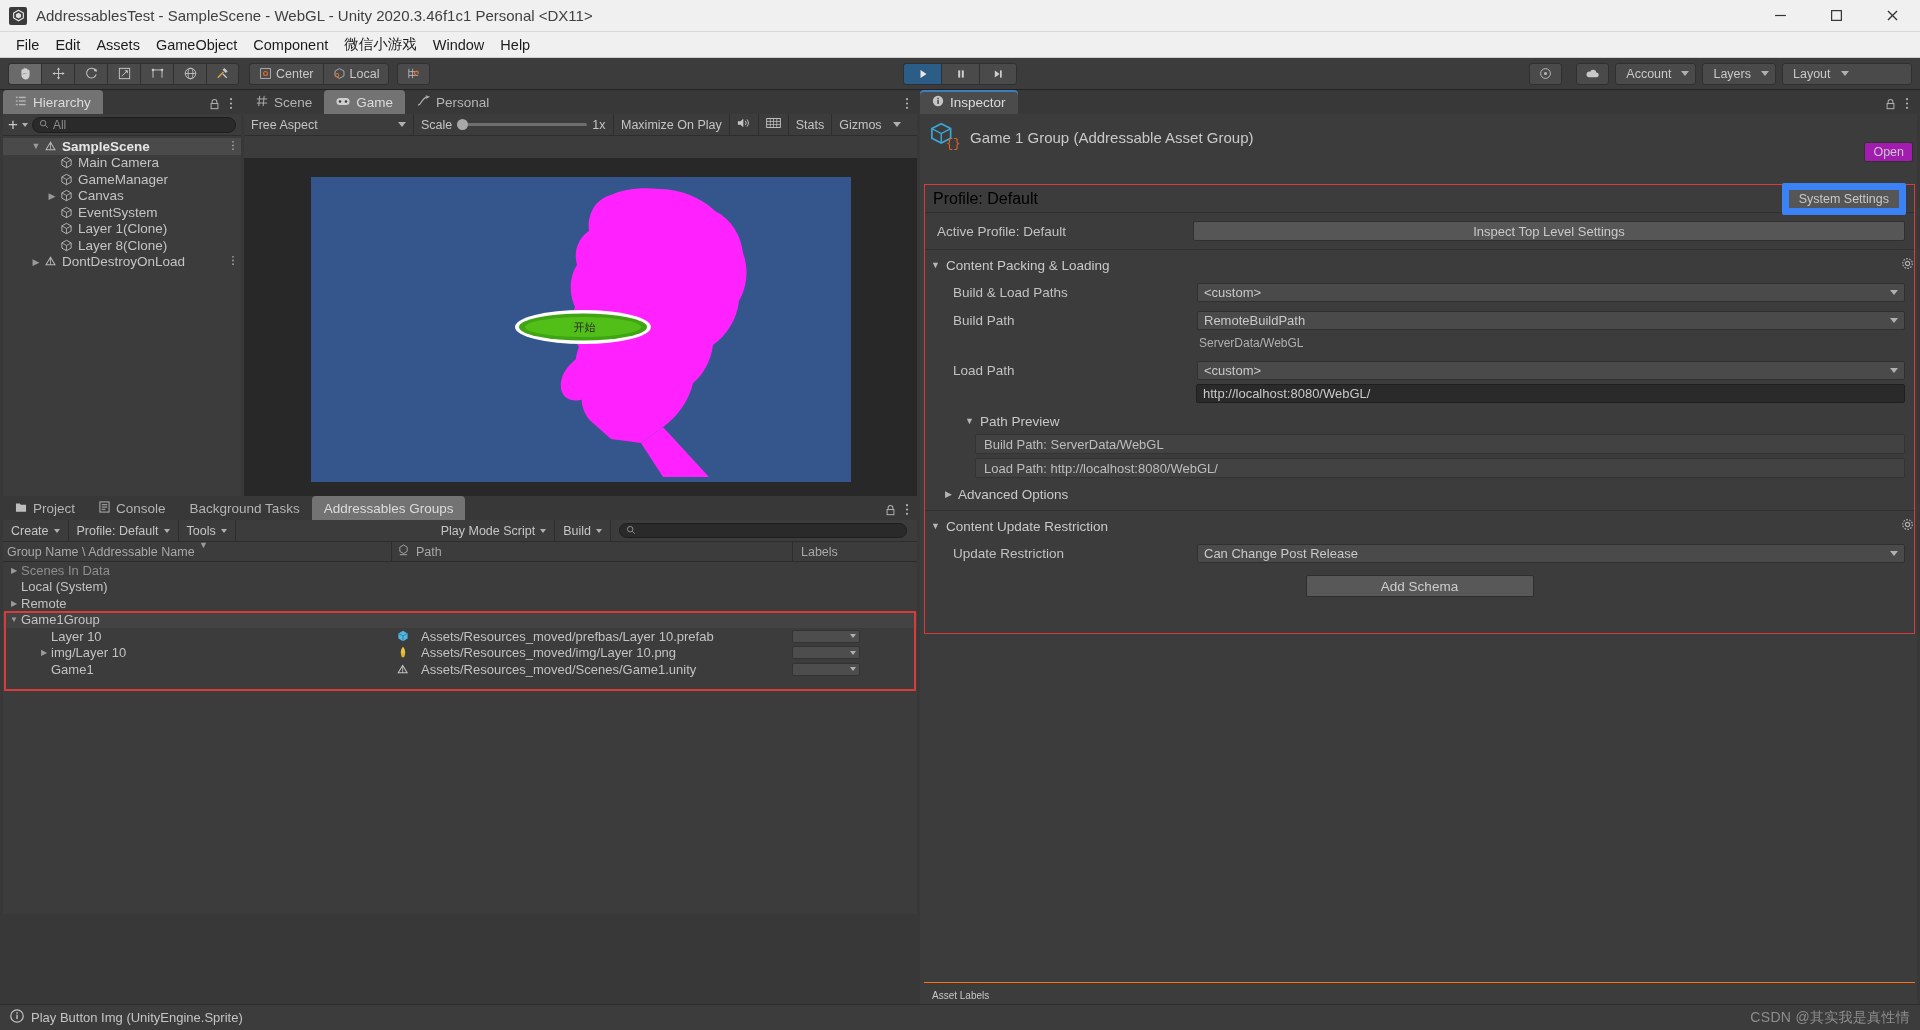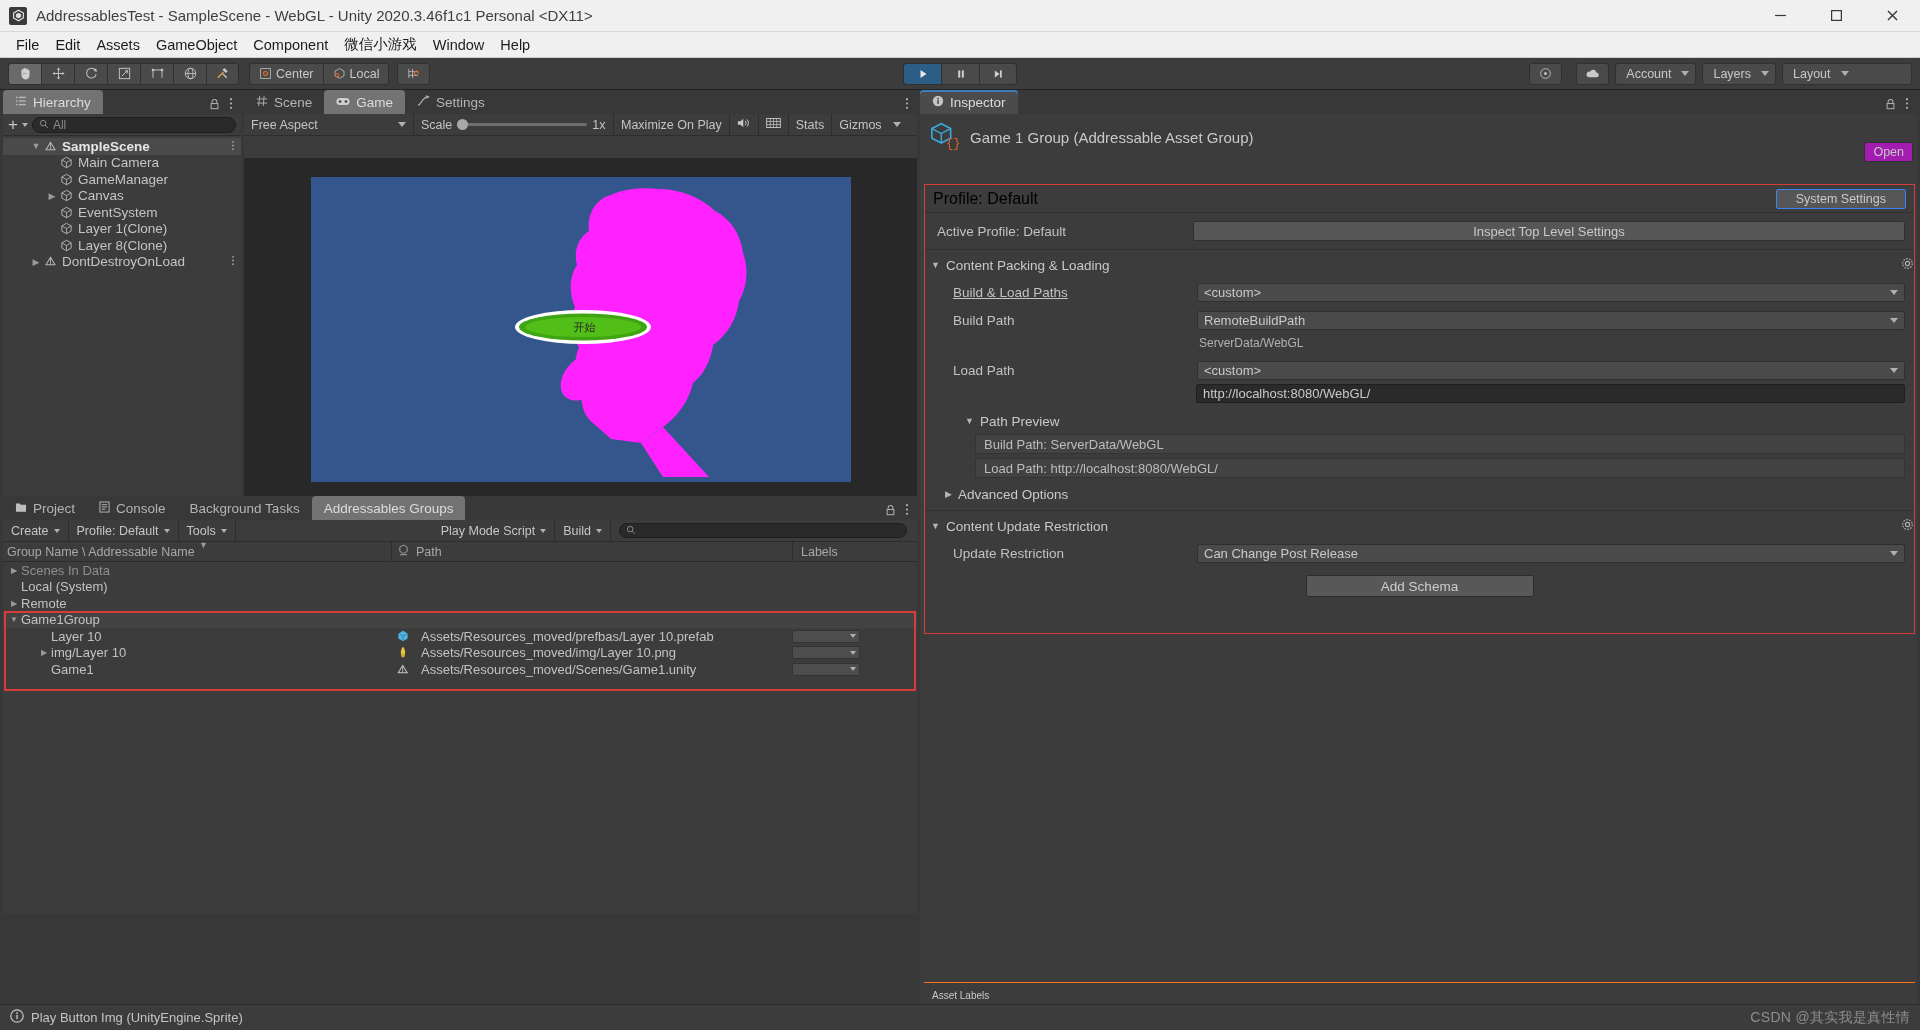--- a/index.html
+++ b/index.html
@@ -130,21 +130,21 @@
   
   #inspector { left: 920px; top: 0; width: 997px; height: 940px; }
   .insp-head { height: 46px; background:#3c3c3c; display:flex; align-items:center; padding: 0 10px; gap:10px; position:relative; }
   .insp-title { font-size: 15px; color:#c9c9c9; }
   .openbtn {
     position:absolute; right:4px; bottom:-2px; font-size:12.5px; color:#c8c8c8;
     background:#a21caf; border:1px solid #303030; border-radius:2px; padding: 2px 8px;
   }
   .insp-body { position:absolute; left:4px; top:70px; right:2px; height: 450px; background:#3c3c3c; border:1px solid #d93a3a; }
   .profrow { height: 28px; display:flex; align-items:center; padding: 0 8px; border-bottom:1px solid #2f2f2f; }
-  .sysbtn { margin-left:auto; font-size:12.5px; color:#c8c8c8; background:#565656; border:1px solid #3b82f6; border-radius:2px; padding:2px 19px; }
+  .sysbtn { margin-left:auto; font-size:12.5px; color:#c8c8c8; background:#565656; border:7px solid #3b82f6; border-radius:2px; padding:2px 10px; }
   .irow { height: 28px; display:flex; align-items:center; padding-left: 12px; font-size:13.5px; color:#c2c2c2; }
   .ilabel { color:#c2c2c2; }
   .fld {
     height:19px; background:#4a4a4a; border:1px solid #303030; border-radius:2px;
     display:flex; align-items:center; padding: 0 6px; font-size:13px; color:#c9c9c9;
   }
   .fld.dark { background:#2a2a2a; border-color:#1f1f1f; }
   .fld .caret { margin-left:auto; }
   .foldrow { height: 26px; display:flex; align-items:center; font-size:13.5px; color:#c9c9c9; gap:6px; }
   .gear { margin-left:auto; color:#a8a8a8; font-size:13px; }
@@ -552,21 +552,21 @@
           </span>
           <span>Game</span>
         </div>
         <div class="tab">
           <span>
             <svg width="13" height="12" viewBox="0 0 14 13">
                 <path d="M1 11C5 11 5 2 12 2" fill="none" stroke="#b0b0b0" stroke-width="1.2"></path>
                 <polyline points="9.4,0.8 12.6,2 9.6,3.6" fill="none" stroke="#b0b0b0" stroke-width="1.2"></polyline>
               </svg>
           </span>
-          <span>Settings</span>
+          <span>Personal</span>
         </div>
         <div style="margin-left:auto; padding-right:8px; display:flex; align-items:center;">
           <span>
             <svg width="4" height="13" viewBox="0 0 4 14">
                 <g fill="#b0b0b0">
                   <circle cx="2" cy="2.4" r="1.2"></circle>
                   <circle cx="2" cy="7" r="1.2"></circle>
                   <circle cx="2" cy="11.6" r="1.2"></circle>
                 </g>
               </svg>
@@ -921,21 +921,21 @@
             <span style="color:#b5b5b5;font-size:9px;">▼</span>
             <span>Content Packing &amp; Loading</span>
             <span class="gear">
               <svg width="13" height="13" viewBox="0 0 14 14">
                   <circle cx="7" cy="7" r="2.3" fill="none" stroke="#b0b0b0" stroke-width="1.2"></circle>
                   <circle cx="7" cy="7" r="5.2" fill="none" stroke="#b0b0b0" stroke-width="1.2" stroke-dasharray="1.8 1.4"></circle>
                 </svg>
             </span>
           </div>
 
-          <div class="irow" style="position:relative;text-decoration:underline;">
+          <div class="irow" style="position:relative;">
             <span style="padding-left:16px;">Build &amp; Load Paths</span>
             <div class="fld" style="position:absolute; left:272px; right:9px;">
               <span>&lt;custom&gt;</span>
               <span class="caret"></span>
             </div>
           </div>
 
           <div class="irow" style="position:relative;">
             <span style="padding-left:16px;">Build Path</span>
             <div class="fld" style="position:absolute; left:272px; right:9px;">

